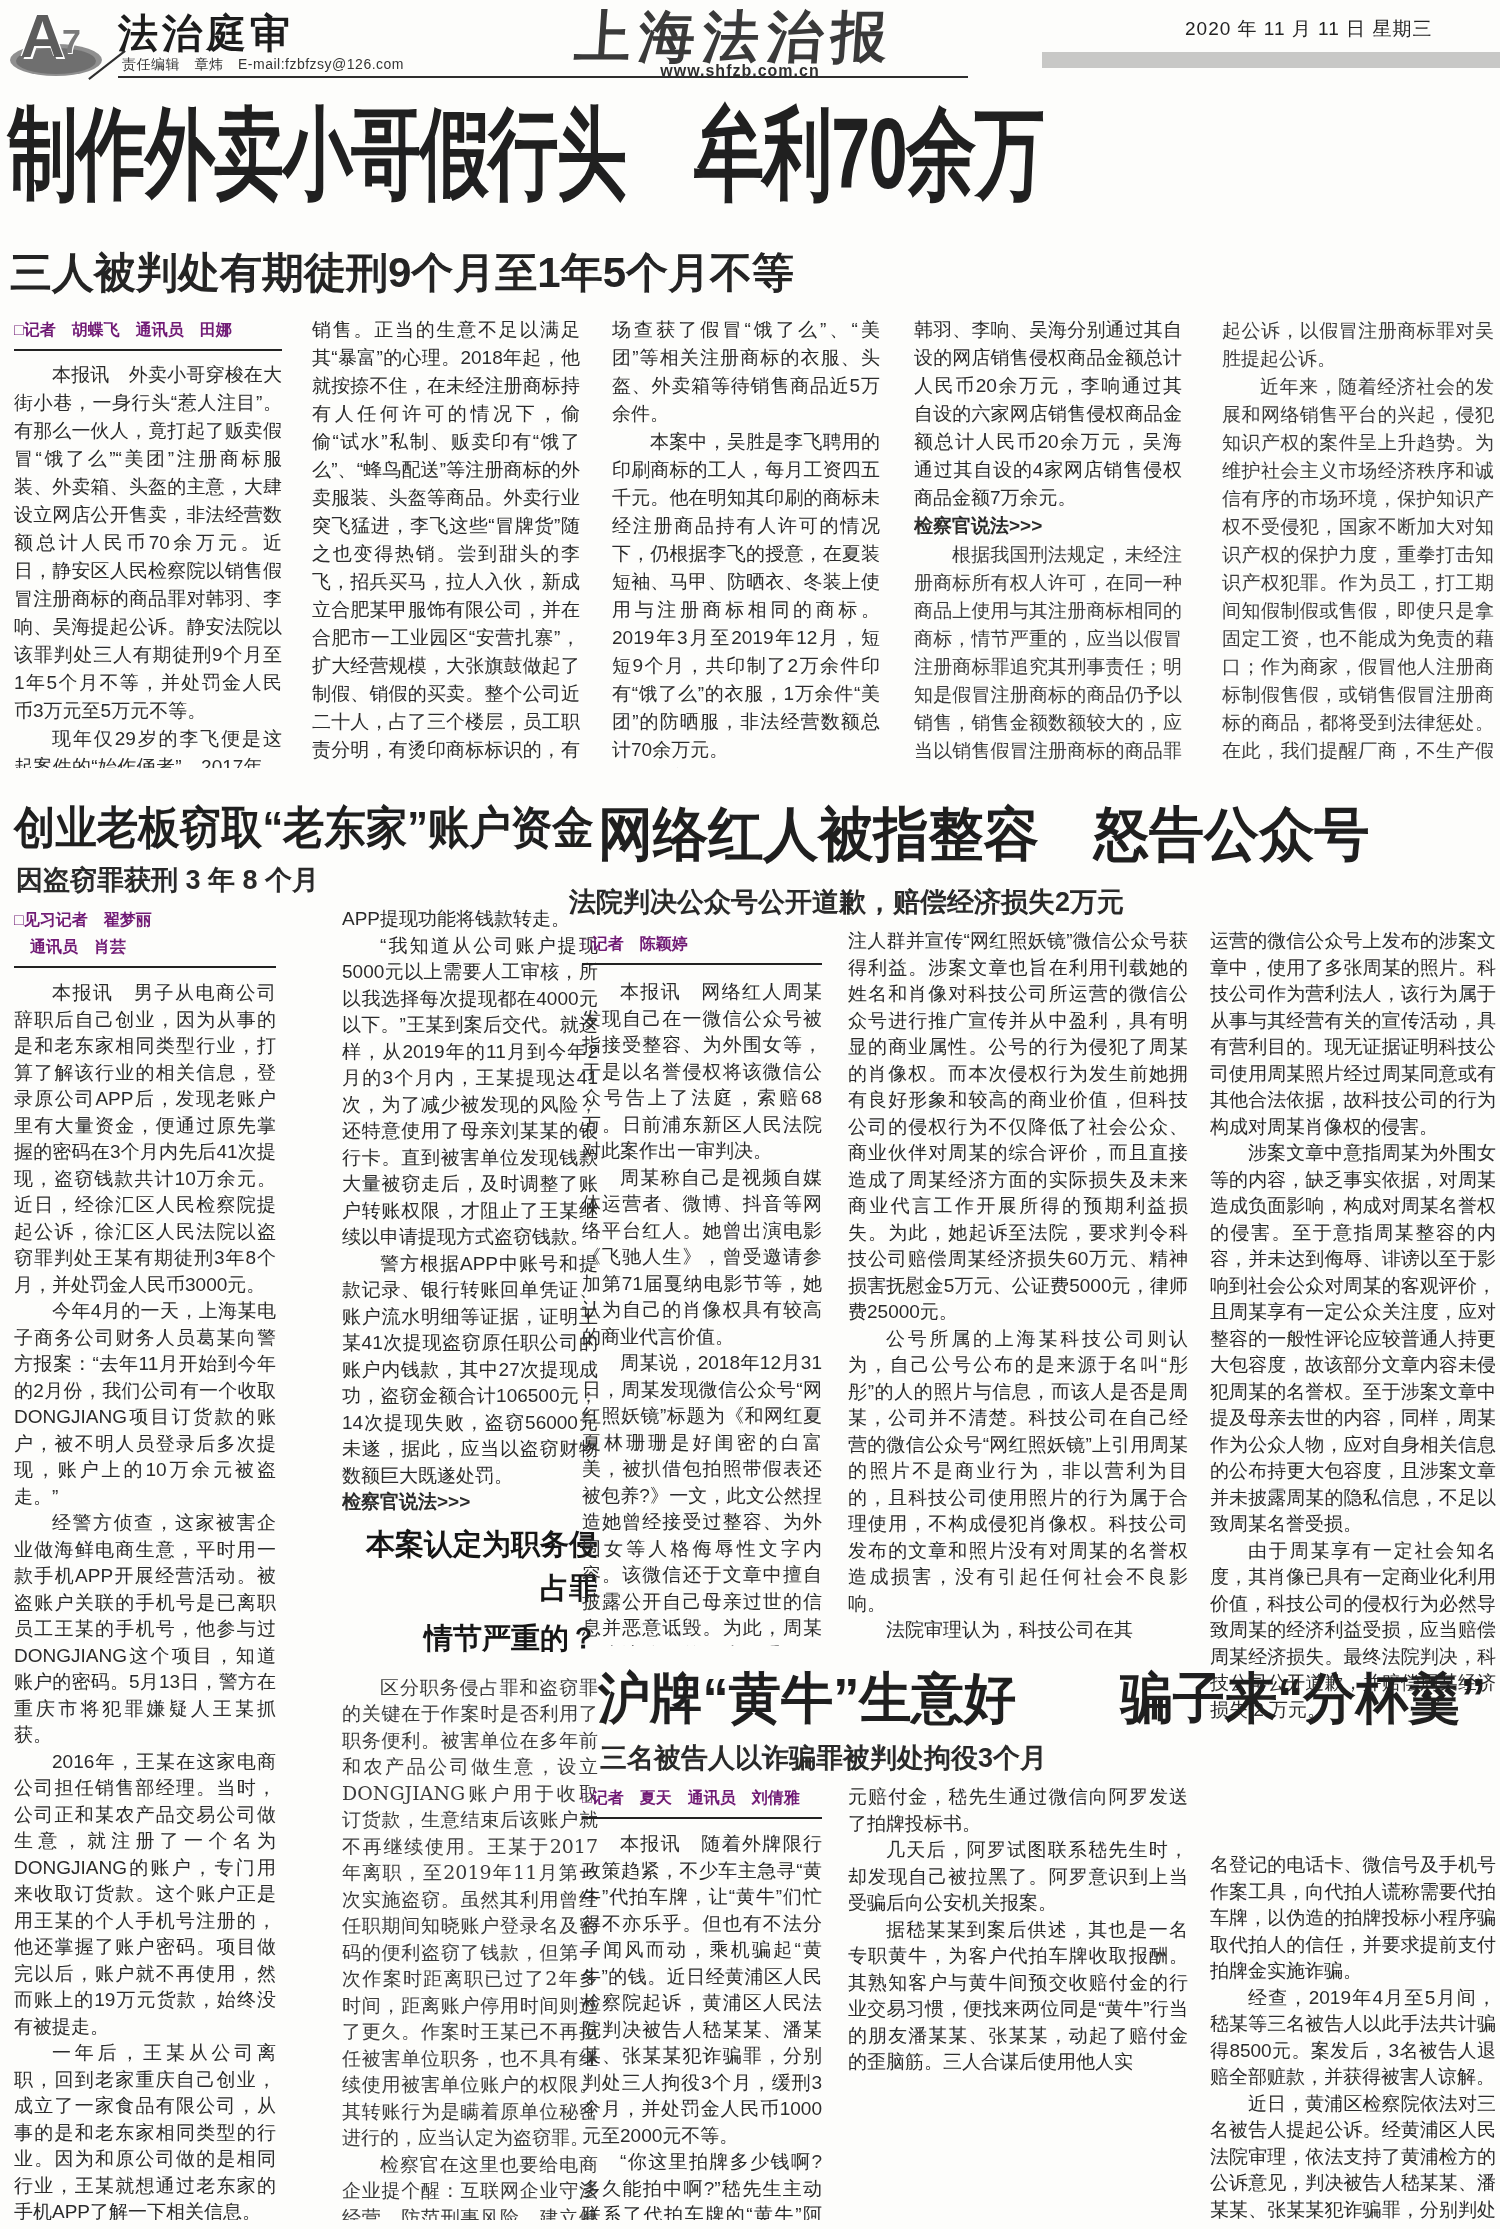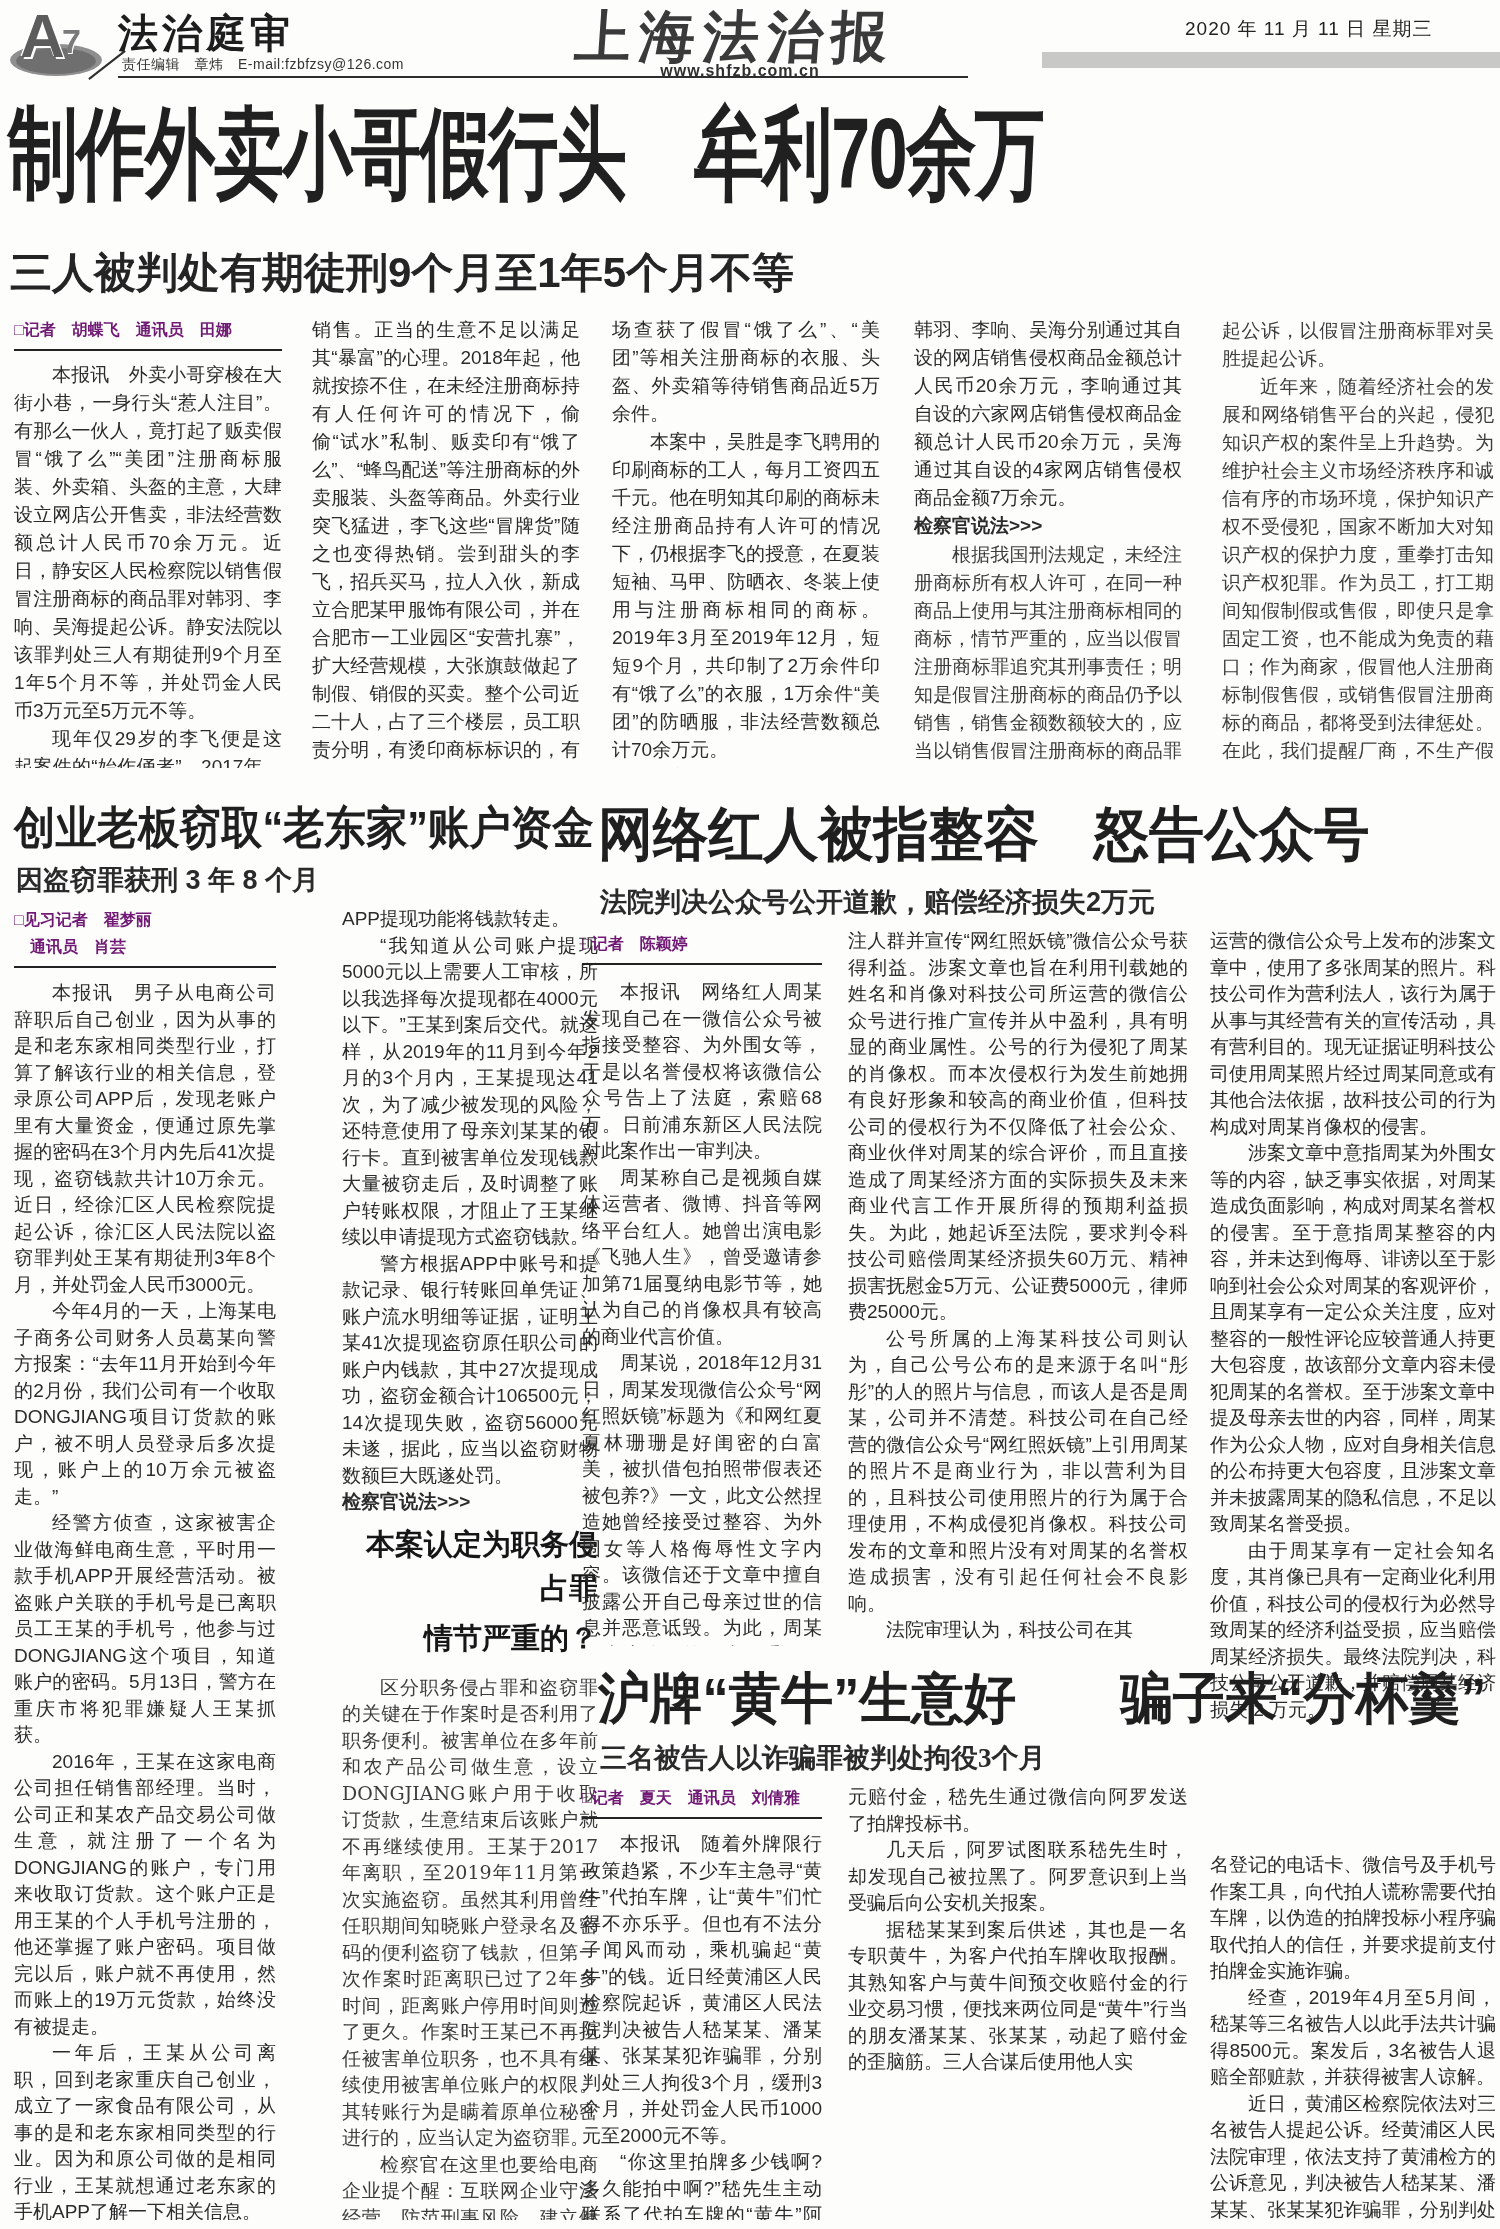--- a/index.html
+++ b/index.html
@@ -126,21 +126,21 @@
     <p>“我知道从公司账户提现5000元以上需要人工审核，所以我选择每次提现都在4000元以下。”王某到案后交代。就这样，从2019年的11月到今年2月的3个月内，王某提现达41次，为了减少被发现的风险，还特意使用了母亲刘某某的银行卡。直到被害单位发现钱款大量被窃走后，及时调整了账户转账权限，才阻止了王某继续以申请提现方式盗窃钱款。</p>
     <p>警方根据APP中账号和提款记录、银行转账回单凭证、账户流水明细等证据，证明王某41次提现盗窃原任职公司的账户内钱款，其中27次提现成功，盗窃金额合计106500元；14次提现失败，盗窃56000元未遂，据此，应当以盗窃财物数额巨大既遂处罚。</p>
     <p class="says-label">检察官说法&gt;&gt;&gt;</p>
     <div class="box-title">本案认定为职务侵占罪</div>
     <div class="box-title" style="margin-bottom:14px;">情节严重的？</div>
     <p class="kai">区分职务侵占罪和盗窃罪的关键在于作案时是否利用了职务便利。被害单位在多年前和农产品公司做生意，设立DONGJIANG账户用于收取订货款，生意结束后该账户就不再继续使用。王某于2017年离职，至2019年11月第一次实施盗窃。虽然其利用曾经任职期间知晓账户登录名及密码的便利盗窃了钱款，但第一次作案时距离职已过了2年多时间，距离账户停用时间则过了更久。作案时王某已不再担任被害单位职务，也不具有继续使用被害单位账户的权限。其转账行为是瞒着原单位秘密进行的，应当认定为盗窃罪。</p>
     <p class="kai">检察官在这里也要给电商企业提个醒：互联网企业守法经营、防范刑事风险，建立健全发现、预防和制止犯罪的内控机制非常重要。本案中员工在离职后仍能用原先的密码盗取账户资金，说明企业对于离职人员的权限管理有待加强。公司除了对在职员工加强法治宣传教育外，应认真审核离职人员的交接工作，终止其对应的工作权限，特别是对于离职人员掌握的公司重要信息要及时进行清理，如账户、密码等要及时进行注销或更改，避免为犯罪分子实施犯罪留下可乘之机。</p>
   </div>
 
   <div class="abs sec-headline h-a3" style="left:598px;top:796px;">网络红人被指整容　怒告公众号</div>
-  <div class="abs sec-subhead" style="left:600px;top:884px;">法院判决公众号公开道歉，赔偿经济损失2万元</div>
+  <div class="abs sec-subhead" style="left:569px;top:884px;">法院判决公众号公开道歉，赔偿经济损失2万元</div>
 
   <div class="abs col small" style="left:582px;top:930px;width:240px;height:716px;">
     <div class="byline">□记者　陈颖婷</div>
     <div class="byline-rule" style="margin-bottom:14px;"></div>
     <p>本报讯　网络红人周某发现自己在一微信公众号被指接受整容、为外围女等，于是以名誉侵权将该微信公众号告上了法庭，索赔68万。日前浦东新区人民法院对此案作出一审判决。</p>
     <p>周某称自己是视频自媒体运营者、微博、抖音等网络平台红人。她曾出演电影《飞驰人生》，曾受邀请参加第71届戛纳电影节等，她认为自己的肖像权具有较高的商业代言价值。</p>
     <p>周某说，2018年12月31日，周某发现微信公众号“网红照妖镜”标题为《和网红夏夏林珊珊是好闺密的白富美，被扒借包拍照带假表还被包养?》一文，此文公然捏造她曾经接受过整容、为外围女等人格侮辱性文字内容。该微信还于文章中擅自披露公开自己母亲过世的信息并恶意诋毁。为此，周某认为该公号的行为严重侵犯了她的名誉权。</p>
 
   </div>
   <div class="abs col small" style="left:848px;top:928px;width:340px;height:718px;">
@@ -148,21 +148,21 @@
     <p>公号所属的上海某科技公司则认为，自己公号公布的是来源于名叫“彤彤”的人的照片与信息，而该人是否是周某，公司并不清楚。科技公司在自己经营的微信公众号“网红照妖镜”上引用周某的照片不是商业行为，非以营利为目的，且科技公司使用照片的行为属于合理使用，不构成侵犯肖像权。科技公司发布的文章和照片没有对周某的名誉权造成损害，没有引起任何社会不良影响。</p>
     <p>法院审理认为，科技公司在其</p>
   </div>
   <div class="abs col small" style="left:1210px;top:928px;width:286px;height:912px;">
     <p class="cont">运营的微信公众号上发布的涉案文章中，使用了多张周某的照片。科技公司作为营利法人，该行为属于从事与其经营有关的宣传活动，具有营利目的。现无证据证明科技公司使用周某照片经过周某同意或有其他合法依据，故科技公司的行为构成对周某肖像权的侵害。</p>
     <p>涉案文章中意指周某为外围女等的内容，缺乏事实依据，对周某造成负面影响，构成对周某名誉权的侵害。至于意指周某整容的内容，并未达到侮辱、诽谤以至于影响到社会公众对周某的客观评价，且周某享有一定公众关注度，应对整容的一般性评论应较普通人持更大包容度，故该部分文章内容未侵犯周某的名誉权。至于涉案文章中提及母亲去世的内容，同样，周某作为公众人物，应对自身相关信息的公布持更大包容度，且涉案文章并未披露周某的隐私信息，不足以致周某名誉受损。</p>
     <p>由于周某享有一定社会知名度，其肖像已具有一定商业化利用价值，科技公司的侵权行为必然导致周某的经济利益受损，应当赔偿周某经济损失。最终法院判决，科技公司公开道歉，并赔偿周某经济损失 2 万元。</p>
   </div>
 
   <div class="abs sec-headline h-a4" style="left:598px;top:1662px;">沪牌“黄牛”生意好　　骗子来“分杯羹”</div>
-  <div class="abs sec-subhead" style="left:600px;top:1740px;font-family:Liberation Serif, serif;">三名被告人以诈骗罪被判处拘役3个月</div>
+  <div class="abs sec-subhead" style="left:600px;top:1740px;">三名被告人以诈骗罪被判处拘役3个月</div>
 
   <div class="abs col small" style="left:582px;top:1784px;width:240px;height:436px;">
     <div class="byline">□记者　夏天　通讯员　刘倩雅</div>
     <div class="byline-rule" style="margin-bottom:12px;"></div>
     <p>本报讯　随着外牌限行政策趋紧，不少车主急寻“黄牛”代拍车牌，让“黄牛”们忙得不亦乐乎。但也有不法分子闻风而动，乘机骗起“黄牛”的钱。近日经黄浦区人民检察院起诉，黄浦区人民法院判决被告人嵇某某、潘某某、张某某犯诈骗罪，分别判处三人拘役3个月，缓刑3个月，并处罚金人民币1000元至2000元不等。</p>
     <p>“你这里拍牌多少钱啊?　多久能拍中啊?”嵇先生主动联系了代拍车牌的“黄牛”阿罗，经过咨询选中其推荐的 8000 元代拍套餐，即六个月内拍中车牌需支付 8000 元服务费，拍不中则会收到 1000</p>
   </div>
   <div class="abs col small" style="left:848px;top:1784px;width:340px;height:436px;">
     <p class="cont">元赔付金，嵇先生通过微信向阿罗发送了拍牌投标书。</p>
     <p>几天后，阿罗试图联系嵇先生时，却发现自己被拉黑了。阿罗意识到上当受骗后向公安机关报案。</p>

